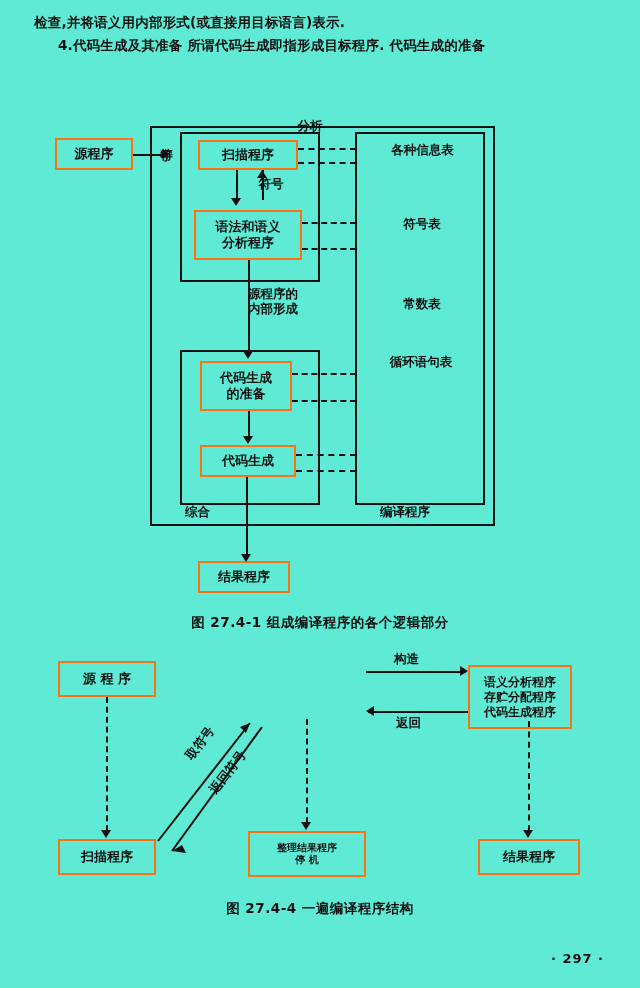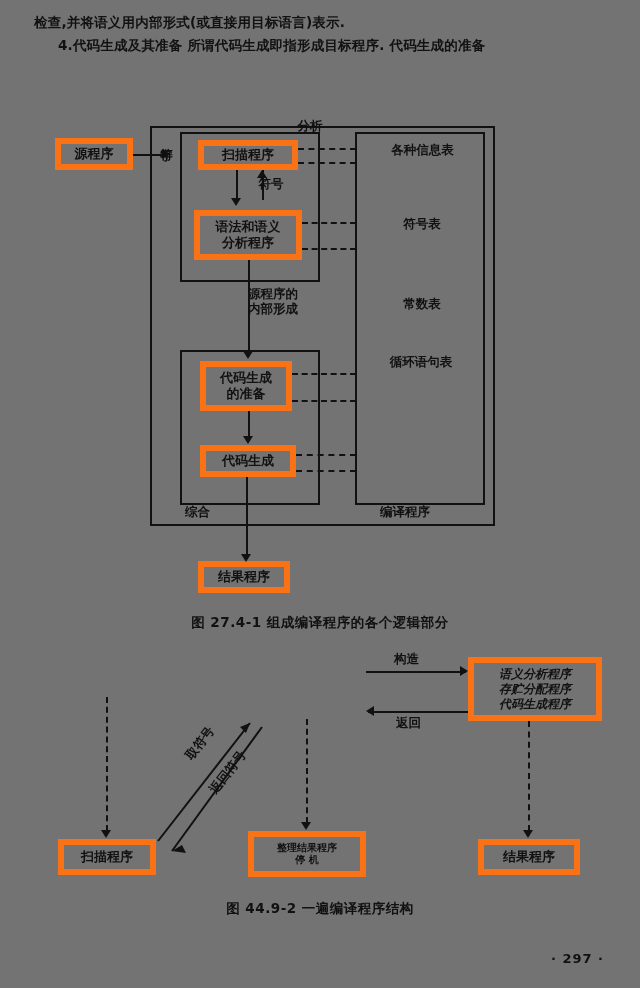--- a/index.html
+++ b/index.html
@@ -12,21 +12,21 @@
     height: 988px;
     position: relative;
     font-family: "DejaVu Sans", sans-serif;
     color: #0a0a0a;
     overflow: hidden;
   }
   .page {
     position: relative;
     width: 640px;
     height: 988px;
-    background: #737373;
+    background: #5eead4;
   }
 
   
   .prose {
     position: absolute;
     left: 34px;
     top: 12px;
     width: 580px;
     font-size: 13.5px;
     line-height: 1.55;
@@ -40,21 +40,21 @@
   
   .fig1 {
     position: absolute;
     left: 0;
     top: 118px;
     width: 640px;
     height: 492px;
   }
   .box {
     position: absolute;
-    border: 6px solid #f97316;
+    border: 2px solid #f97316;
     background: transparent;
     box-sizing: border-box;
     display: flex;
     align-items: center;
     justify-content: center;
     text-align: center;
     font-weight: bold;
     font-size: 13px;
     line-height: 1.25;
     color: #111;
@@ -243,23 +243,24 @@
     <div class="lbl" style="left:368px; top:236px; width:106px;">循环语句表</div>
 
     <div class="lbl" style="left:160px; top:386px; width:50px;text-align:right;">综合</div>
     <div class="lbl" style="left:350px; top:386px; width:110px;">编译程序</div>
   </div>
 
   <div class="caption" style="top:614px;">图 27.4-1   组成编译程序的各个逻辑部分</div>
 
   <div class="fig2">
 
-
-
-    <div class="box" style="left:468px; top:12px; width:134px; height:64px; white-space:pre-line; font-size:12px;font-style:italic;">语义分析程序
+    <div class="box" style="left:58px; top:16px; width:98px; height:36px;">源  程  序</div>
+
+
+    <div class="box" style="left:468px; top:20px; width:104px; height:64px; white-space:pre-line; font-size:12px;">语义分析程序
 存贮分配程序
 代码生成程序</div>
 
     <div class="box" style="left:58px; top:194px; width:98px; height:36px;">扫描程序</div>
 
     <div class="box" style="left:248px; top:186px; width:118px; height:46px; white-space:pre-line; font-size:10px;">整理结果程序
 停      机</div>
 
     <div class="box" style="left:478px; top:194px; width:102px; height:36px;">结果程序</div>
 
@@ -284,17 +285,17 @@
       <line x1="158" y1="196" x2="250" y2="78" stroke="#111" stroke-width="2"></line>
       <polygon points="250,78 240,82 246,88" fill="#111"></polygon>
       <line x1="172" y1="206" x2="262" y2="82" stroke="#111" stroke-width="2"></line>
       <polygon points="172,206 182,200 186,208" fill="#111"></polygon>
     </svg>
 
     <div class="diag-label" style="left:182px; top:108px; transform:rotate(-52deg); transform-origin:left top;">取符号</div>
     <div class="diag-label" style="left:206px; top:142px; transform:rotate(-52deg); transform-origin:left top;">返回符号</div>
   </div>
 
-  <div class="caption" style="top:900px;">图 44.9-2   一遍编译程序结构</div>
+  <div class="caption" style="top:900px;">图 27.4-4   一遍编译程序结构</div>
 
   <div class="pagenum">· 297 ·</div>
 
 </div>
 
 </body></html>

